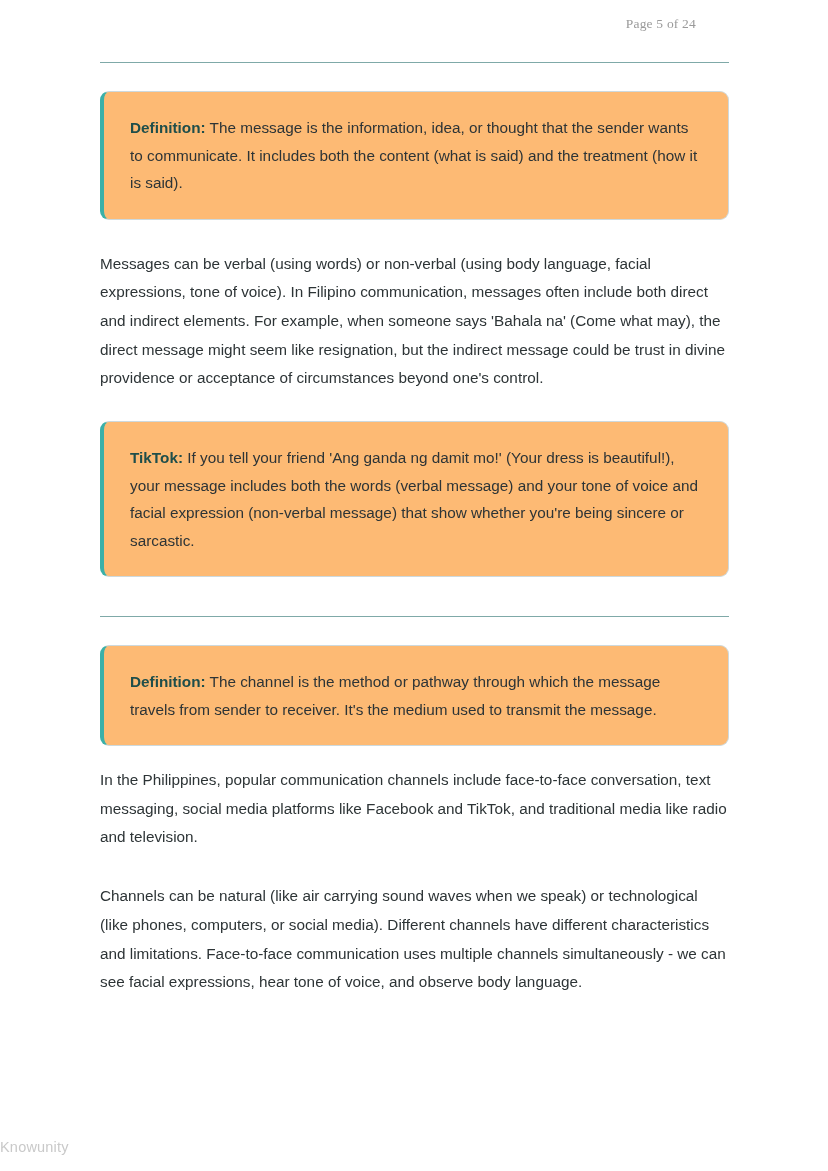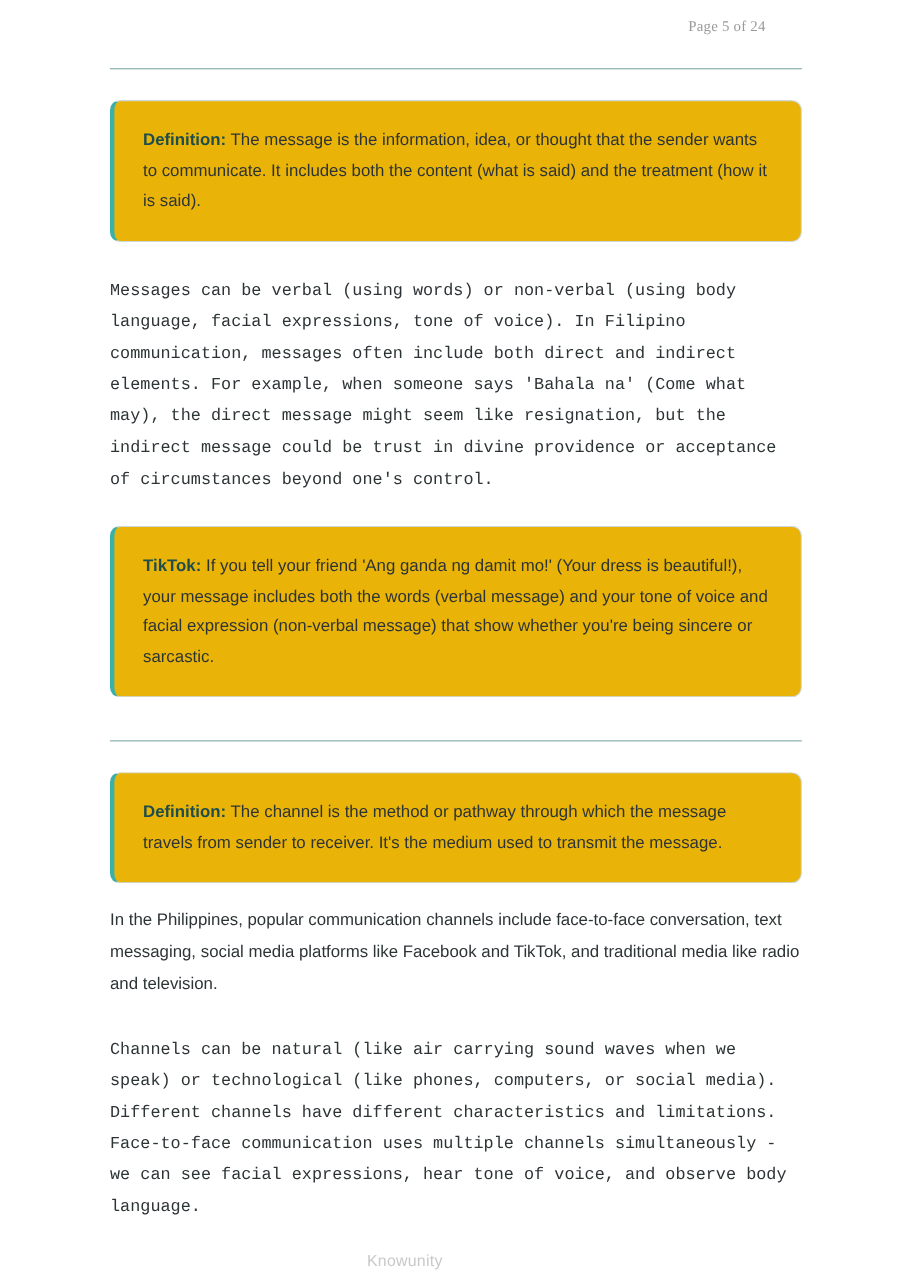--- a/index.html
+++ b/index.html
@@ -58,21 +58,21 @@
   .section-block { margin-bottom: 0; }
   .section-block.second { margin-top: 39px; }
 
   
   .callout {
     position: relative;
     box-sizing: border-box;
     border: 1px solid #cdd9dd;
     border-left: 4px solid #3bb0a8;
     border-radius: 9px;
-    background: #eab308;
+    background: #fdba74;
     padding: 22px 26px 22px 26px;
     margin-top: 28px;
   }
   .callout p {
     margin: 0;
     font-size: 15.3px;
     line-height: 27.5px;
     color: #2d3436;
   }
   .callout .label {
@@ -80,30 +80,29 @@
     color: #1f4e4a;
   }
 
   
   .body-text {
     margin: 0;
     font-size: 15.3px;
     line-height: 28.7px;
     color: #2d3436;
   }
-  .para-gap-lg { margin-top: 30px; font-family: Liberation Mono, monospace; }
+  .para-gap-lg { margin-top: 30px; }
   .para-gap-sm { margin-top: 20px; }
 
   
   .footer {
     position: absolute;
     left: 0;
     right: 0;
     bottom: 16px;
-    text-align: center;
     font-size: 14.5px;
     color: #c9c9c9;
     letter-spacing: 0.2px;
   }
 </style>
 </head>
 <body>
 
 <div class="page">
 

